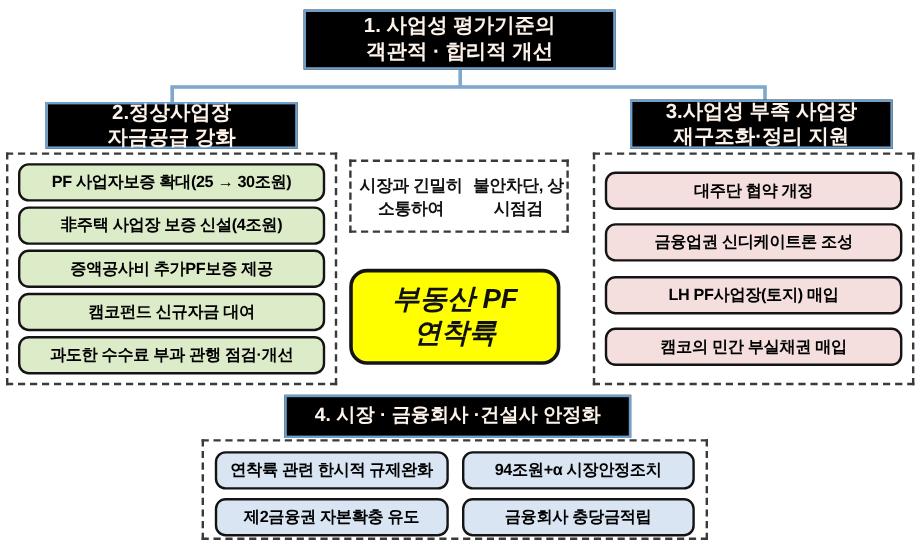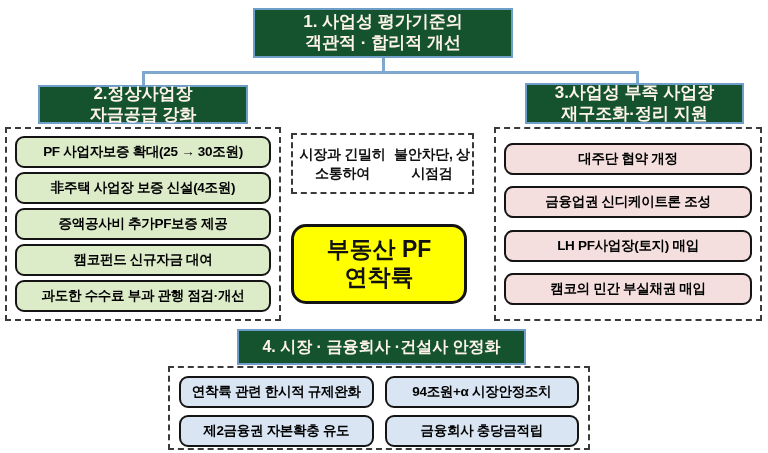--- a/index.html
+++ b/index.html
@@ -6,21 +6,21 @@
   .canvas{
     position:relative;
     width:768px;height:453px;
     background:#ffffff;
     font-family:"Liberation Sans","DejaVu Sans",sans-serif;
     overflow:hidden;
   }
   
   .hdr{
     position:absolute;
-    background:#14532d;
+    background:#000000;
     border:2px solid #6f9ec9;
     color:#fdf3ea;
     font-weight:bold;
     display:flex;flex-direction:column;
     align-items:center;justify-content:center;
     text-align:center;
     line-height:1.22;
     box-sizing:border-box;
   }
   .hdr .ln{display:block;white-space:nowrap;}
@@ -77,20 +77,21 @@
   }
   
   #core-box{
     position:absolute;left:291px;top:224px;width:176px;height:80px;
     background:#ffff00;
     border:3px solid #141414;border-radius:15px;
     box-sizing:border-box;
     display:flex;flex-direction:column;align-items:center;justify-content:center;
     font-weight:bold;font-size:23px;color:#111;line-height:1.2;
     text-align:center;
+    font-style:italic;
   }
 </style>
 </head>
 <body>
 
 <div class="canvas">
 
   <div class="conn" id="conn-v-top"></div>
   <div class="conn" id="conn-h"></div>
   <div class="conn" id="conn-v-left"></div>

